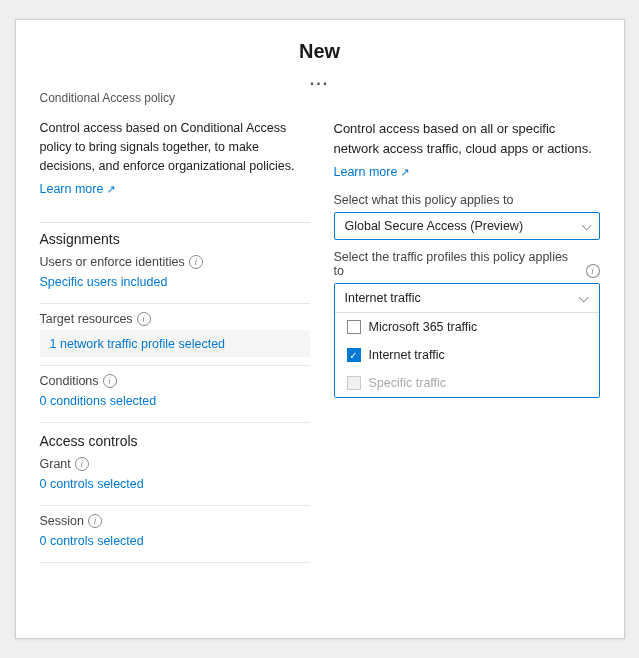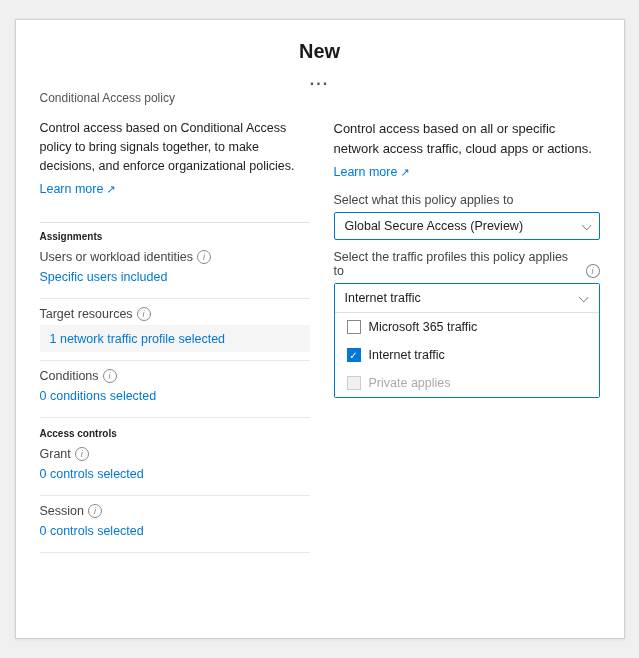--- a/index.html
+++ b/index.html
@@ -103,22 +103,22 @@
       transform: translateY(-50%);
       color: #107c10;
       font-size: 15px;
     }
     .section-divider {
       border: none;
       border-top: 1px solid #e0e0e0;
       margin: 10px 0 8px 0;
     }
     .section-heading {
-      font-size: 10px;
-      font-weight: 700;
+      font-size: 14px;
+      font-weight: 400;
       color: #222;
       margin-bottom: 8px;
     }
     .field-row {
       margin-bottom: 0px;
     }
     .field-label {
       font-size: 12.5px;
       color: #444;
       display: flex;
@@ -294,21 +294,21 @@
         <span>Learn more</span>
         <span class="ext-icon">↗</span>
       </a>
 
 
       <hr class="section-divider">
       <div class="section-heading">Assignments</div>
 
       <div class="field-row">
         <div class="field-label">
-          <span>Users or workload identities</span>
+          <span>Users or enforce identities</span>
           <span class="info-icon">i</span>
         </div>
         <a class="field-link">Specific users included</a>
       </div>
       <hr class="divider-light">
 
       <div class="field-row">
         <div class="field-label">
           <span>Target resources</span>
           <span class="info-icon">i</span>
@@ -378,19 +378,19 @@
           <div class="dropdown-item">
             <span class="checkbox"></span>
             <span>Microsoft 365 traffic</span>
           </div>
           <div class="dropdown-item">
             <span class="checkbox checked"></span>
             <span>Internet traffic</span>
           </div>
           <div class="dropdown-item disabled">
             <span class="checkbox disabled"></span>
-            <span>Private applies</span>
+            <span>Specific traffic</span>
           </div>
         </div>
       </div>
     </div>
   </div>
 </div>
 
 </body></html>

